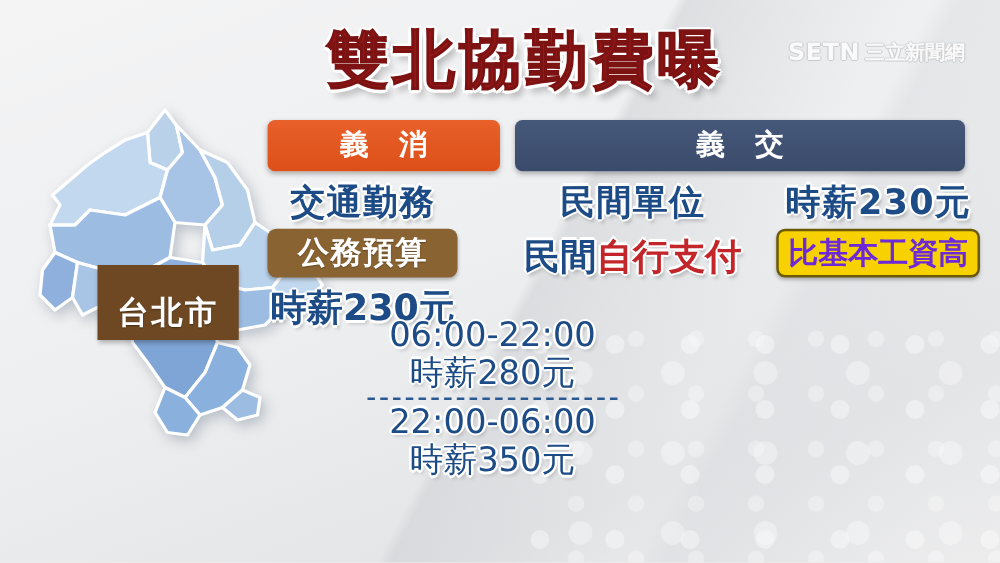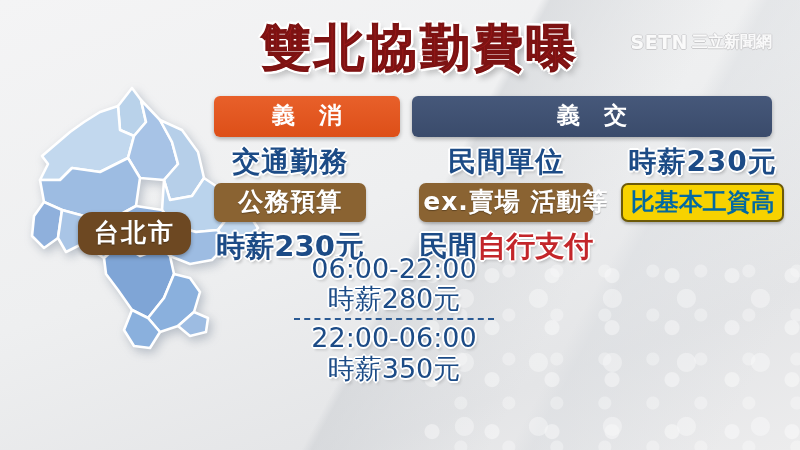--- a/index.html
+++ b/index.html
@@ -57,22 +57,22 @@
   }
 
   
   #map{ position:absolute; left:22px; top:60px; width:250px; height:340px; }
   #map svg{ display:block; width:100%; height:100%;
     filter: drop-shadow(3px 4px 5px rgba(90,105,130,.35)); }
 
   #city-pill{
     position:absolute; left:78px; top:212px;
     background:#6d4822; color:#fff;
-    border-radius:14px;
-    padding:4px 16px 6px;
+    border-radius:0;
+    padding:21px 16px 6px;
     font-size:25px; font-weight:700; letter-spacing:2px;
     box-shadow:0 2px 4px rgba(0,0,0,.3);
     text-shadow:0 1px 1px rgba(0,0,0,.35);
   }
 
   
   #panel{ position:absolute; left:214px; top:96px; width:570px; }
 
   .barrow{ display:flex; gap:12px; }
   .bar{
@@ -102,21 +102,21 @@
     display:block; margin-top:2px;
     background:#8a6332; color:#ffffff;
     border-radius:7px; padding:2px 4px 4px;
     font-size:25px; font-weight:700; letter-spacing:1px;
     box-shadow:0 2px 3px rgba(0,0,0,.25);
     text-shadow:0 1px 1px rgba(0,0,0,.3);
     white-space:nowrap;
   }
   .pill-yellow{
     display:block; margin-top:2px;
-    background:#f7d200; color:#0369a1;
+    background:#f7d200; color:#6d28d9;
     border:2px solid #6d5a08; border-radius:7px;
     padding:1px 2px 2px;
     font-size:24px; font-weight:700; letter-spacing:0px;
     box-shadow:0 2px 3px rgba(0,0,0,.25);
     white-space:nowrap;
   }
 
   .val{
     margin-top:5px;
     font-size:29px; font-weight:700; letter-spacing:0px;
@@ -195,21 +195,20 @@
       <div class="col c1">
         <div class="hd">交通勤務</div>
         <div class="pill-brown">公務預算</div>
         <div class="val">
           <span>時薪230元</span>
         </div>
       </div>
 
       <div class="col c2">
         <div class="hd">民間單位</div>
-        <div class="pill-brown">ex.賣場 活動等</div>
         <div class="val">
           <span>民間</span><span class="red">自行支付</span>
         </div>
       </div>
 
       <div class="col c3">
         <div class="hd">時薪230元</div>
         <div class="pill-yellow">比基本工資高</div>
       </div>
 

